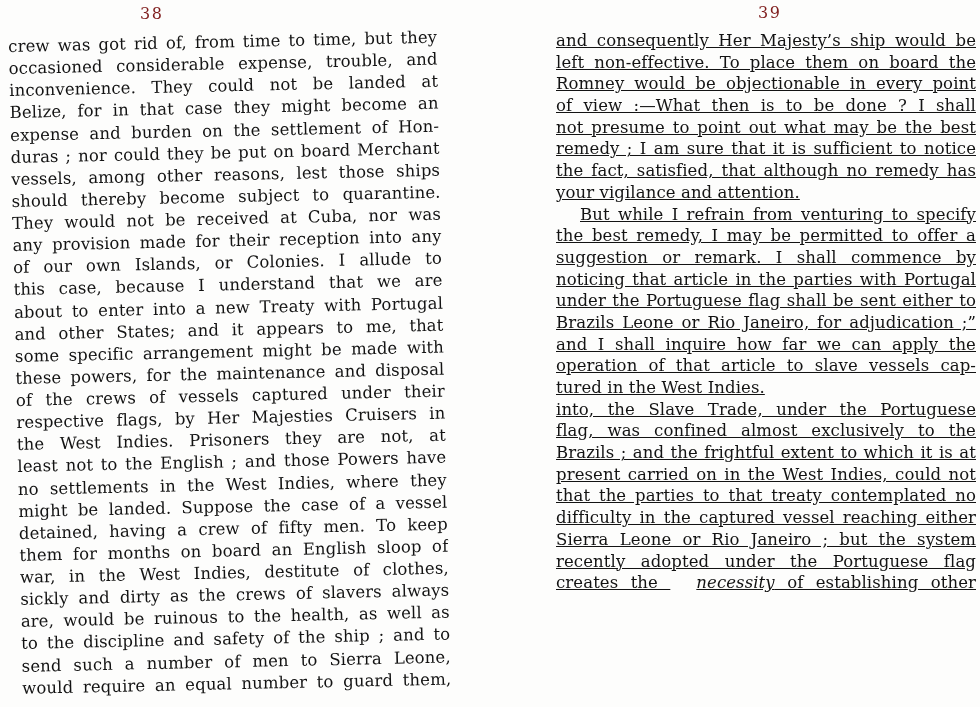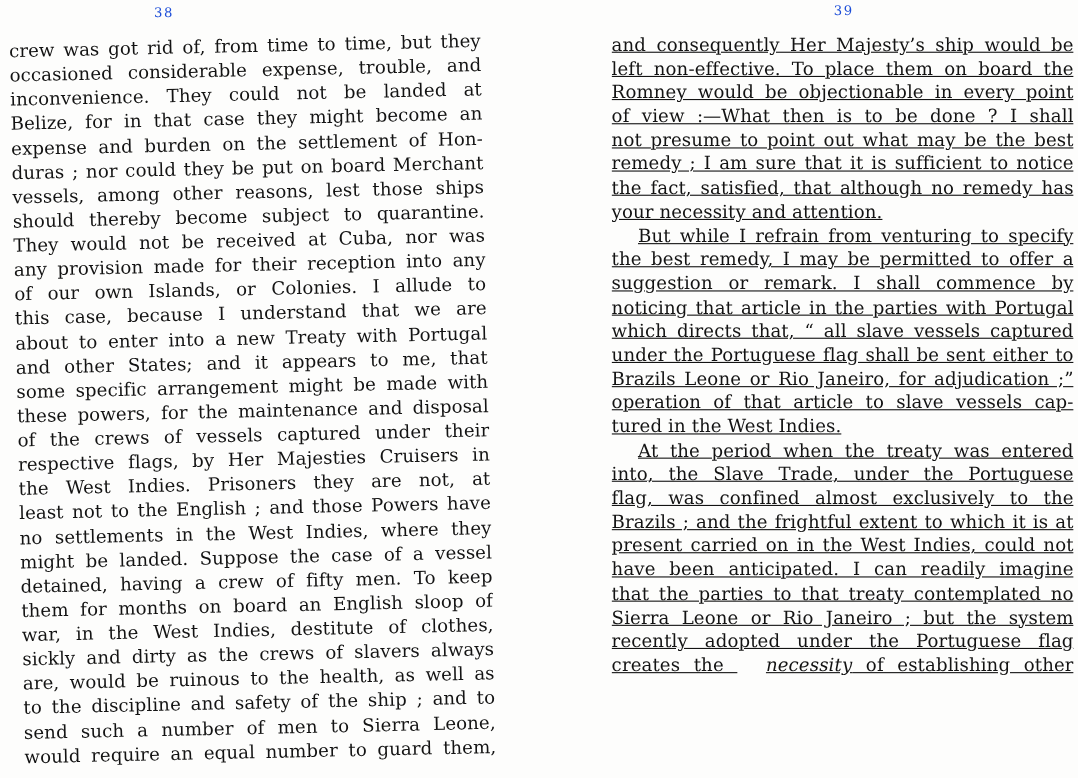--- a/index.html
+++ b/index.html
@@ -23,23 +23,23 @@
     position: absolute;
     top: 0;
     width: 490px;
     height: 707px;
   }
   .page-left  { left: 0; }
   .page-right { left: 490px; }
 
   .page-number {
     position: absolute;
-    font-size: 12px;
+    font-size: 16px;
     letter-spacing: 1.5px;
-    color: #1d4ed8;
+    color: #7f1d1d;
   }
   .pn-left  { top: 4px;  left: 140px; }
   .pn-right { top: 3px;  left: 268px; }
 
   .text-block {
     position: absolute;
   }
   .tb-left {
     top: 36px;
     left: 8px;
@@ -117,36 +117,35 @@
   <div class="page page-right">
     <div class="page-number pn-right">39</div>
     <div class="text-block tb-right">
         <div class="line">and consequently Her Majesty’s ship would be</div>
         <div class="line">left non-effective.  To place them on board the</div>
         <div class="line">Romney would be objectionable in every point</div>
         <div class="line">of view :—What then is to be done ?  I shall</div>
         <div class="line">not presume to point out what may be the best</div>
         <div class="line">remedy ; I am sure that it is sufficient to notice</div>
         <div class="line">the fact, satisfied, that although no remedy has</div>
-        <div class="line end">your necessity and attention.</div>
+        <div class="line end">your vigilance and attention.</div>
         <div class="line indent">But while I refrain from venturing to specify</div>
         <div class="line">the best remedy, I may be permitted to offer a</div>
         <div class="line">suggestion or remark.  I shall commence by</div>
         <div class="line">noticing that article in the parties with Portugal</div>
-        <div class="line">which directs that, “ all slave vessels captured</div>
         <div class="line">under the Portuguese flag shall be sent either to</div>
         <div class="line">Brazils Leone or Rio Janeiro, for adjudication ;”</div>
+        <div class="line">and I shall inquire how far we can apply the</div>
         <div class="line">operation of that article to slave vessels cap-</div>
         <div class="line end">tured in the West Indies.</div>
-        <div class="line indent">At the period when the treaty was entered</div>
         <div class="line">into, the Slave Trade, under the Portuguese</div>
         <div class="line">flag, was confined almost exclusively to the</div>
         <div class="line">Brazils ; and the frightful extent to which it is at</div>
         <div class="line">present carried on in the West Indies, could not</div>
-        <div class="line">have been anticipated.  I can readily imagine</div>
         <div class="line">that the parties to that treaty contemplated no</div>
+        <div class="line">difficulty in the captured vessel reaching either</div>
         <div class="line">Sierra Leone or Rio Janeiro ; but the system</div>
         <div class="line">recently adopted under the Portuguese flag</div>
         <div class="line">creates the <em>necessity</em> of establishing other courts</div>
       </div>
   </div>
 
 </div>
 
 </body></html>

